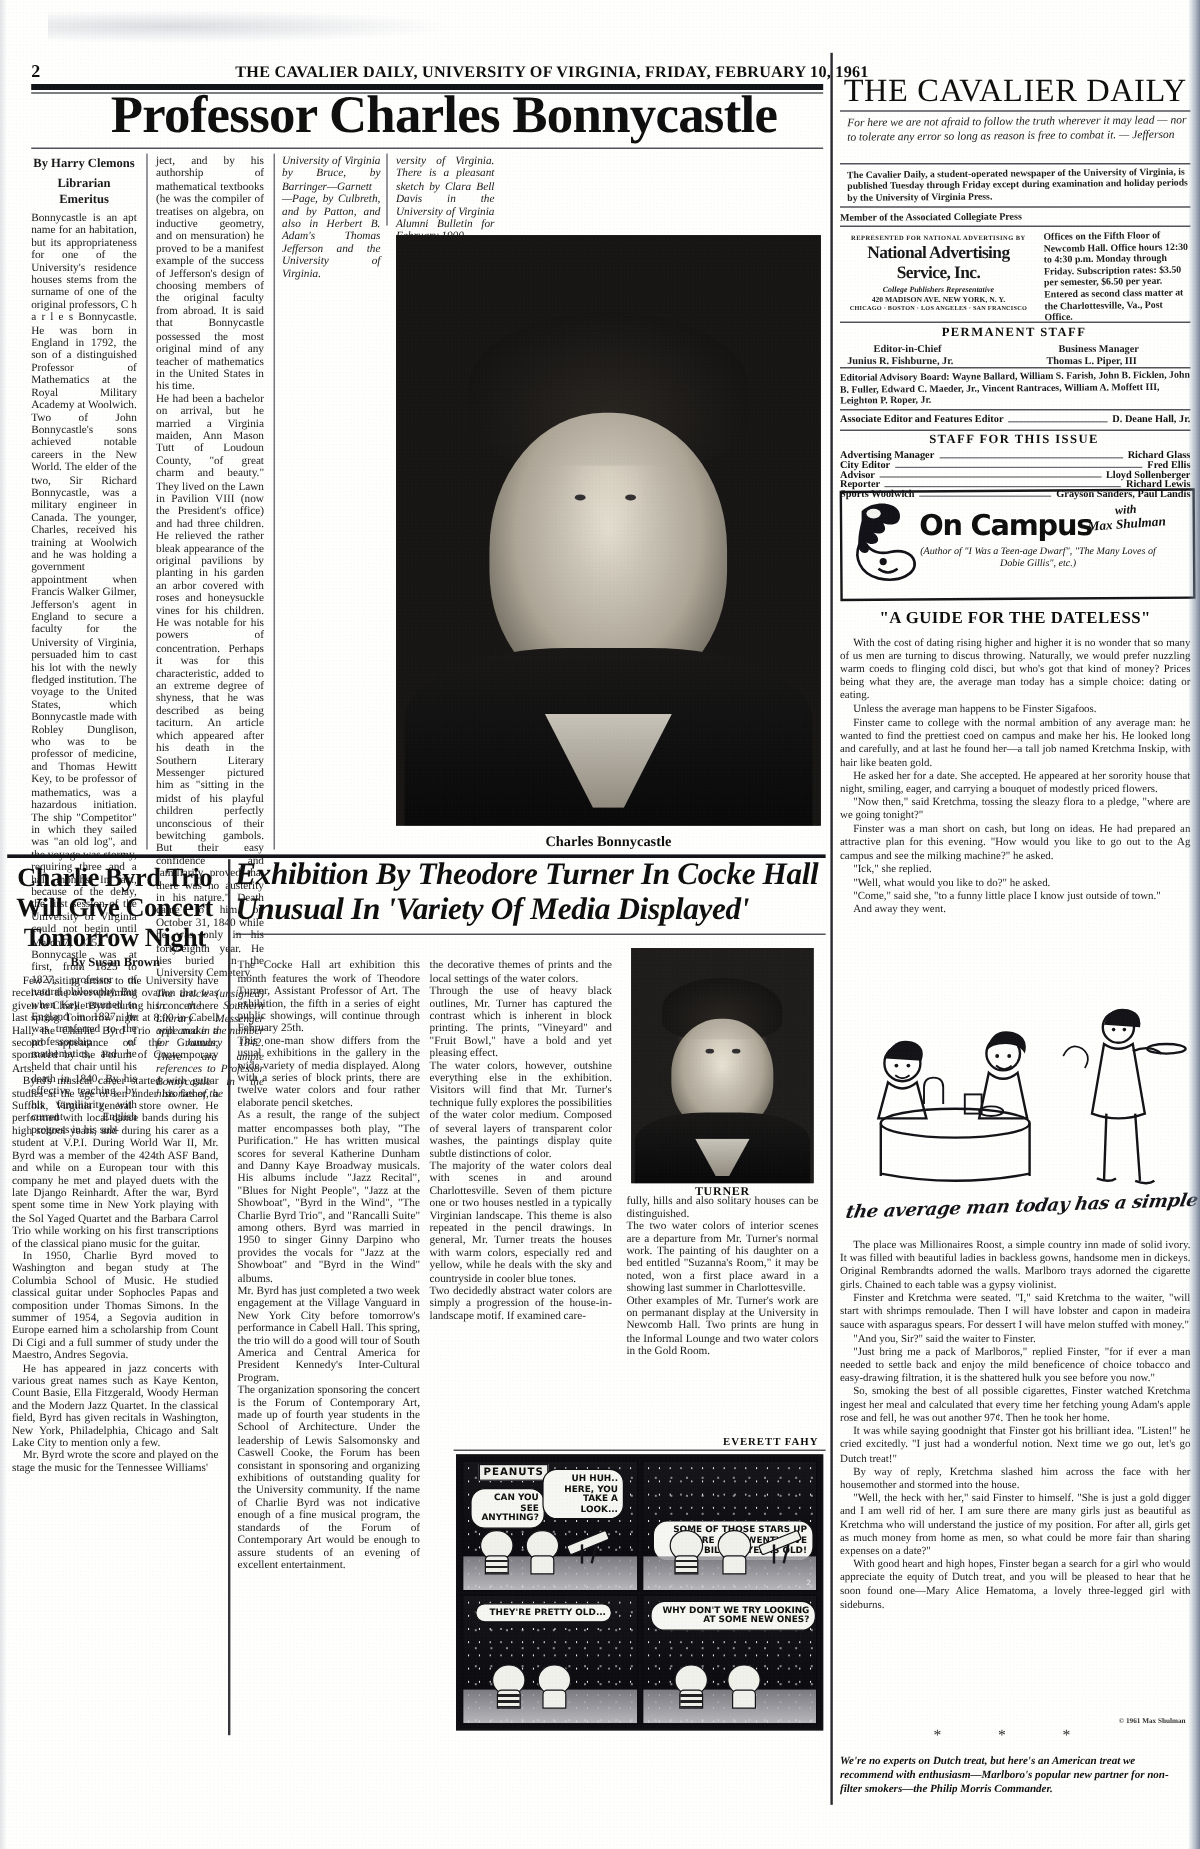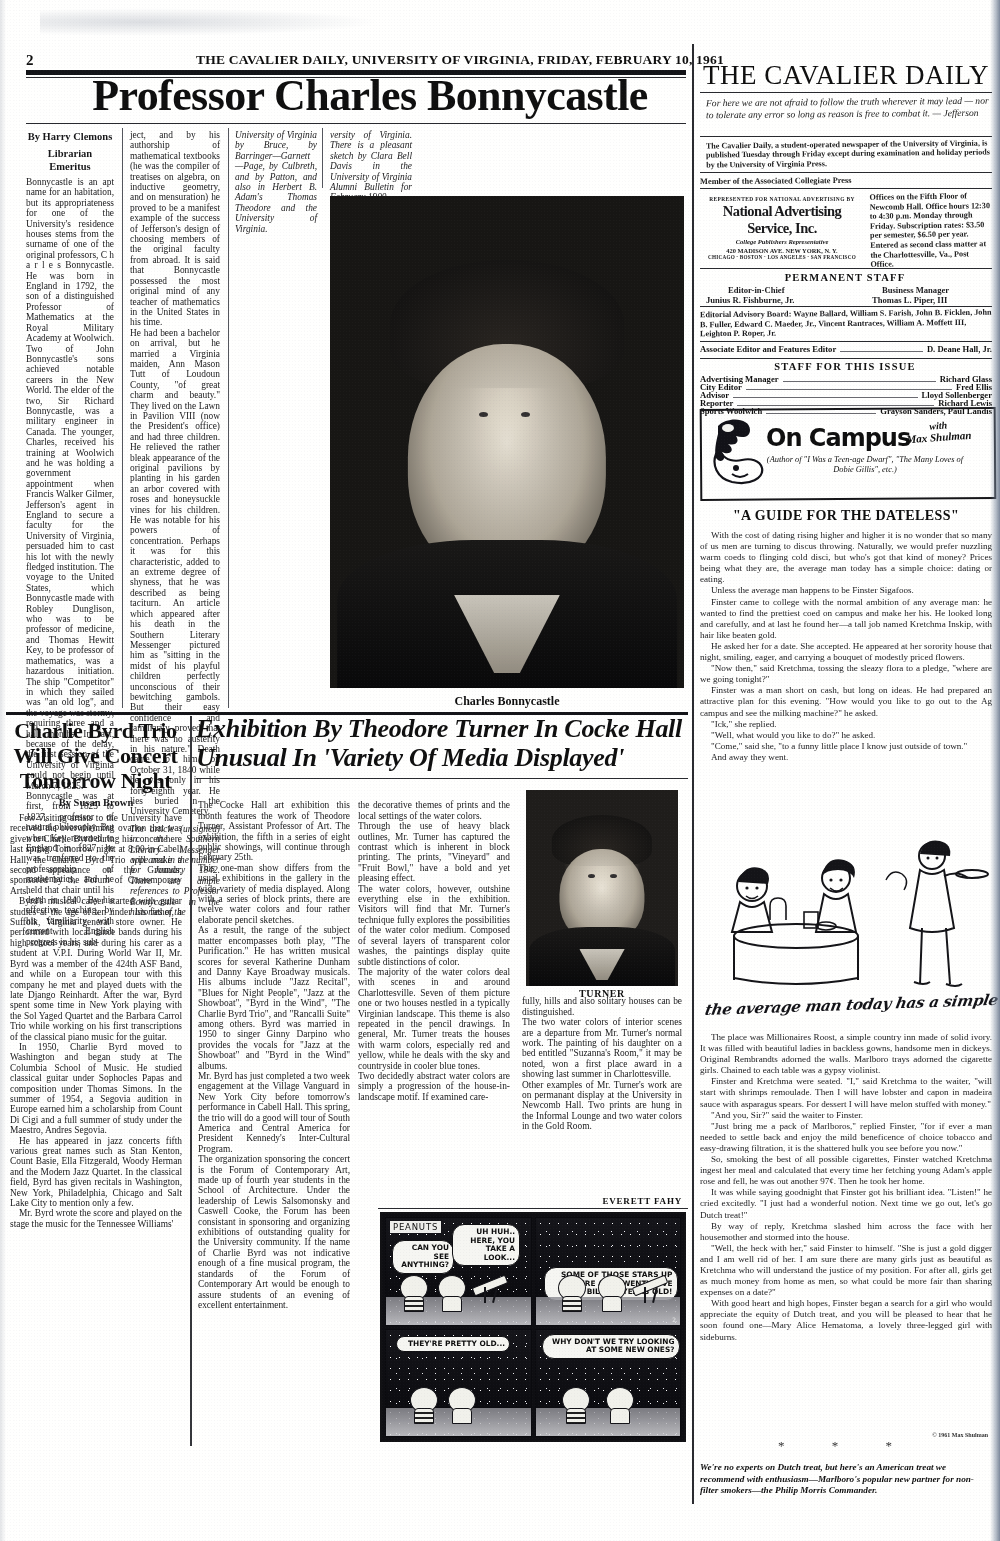--- a/index.html
+++ b/index.html
@@ -284,24 +284,24 @@
   .balloon {
     position:absolute;
     background:#f4f4f0; color:#111;
     border:1.6px solid #121215;
     border-radius:12px;
     font-family:"DejaVu Sans", sans-serif;
     font-weight:bold; font-size:7.4px; line-height:8.6px;
     padding:3px 4px; text-align:right;
   }
   .peanuts-logo {
-    position:absolute; left:3px; top:2px;
+    position:absolute; left:13px; top:2px;
     background:#ededea; color:#111;
     font-family:"DejaVu Sans", sans-serif;
-    font-weight:normal; font-size:8.5px; letter-spacing:.8px;
+    font-weight:bold; font-size:8.5px; letter-spacing:.8px;
     padding:1px 3px; border:1px solid #15151a;
   }
   .kid {
     position:absolute; bottom:18%;
     width:26px; height:30px;
   }
   .kid .headc {
     position:absolute; left:0; top:0; width:26px; height:24px;
     border-radius:50%;
     background:#efefe9; border:1.6px solid #15151a;
@@ -364,21 +364,21 @@
 
   <div class="col" style="left:130px; top:130px; width:90px; height:580px;">
     <div style="white-space:pre-line;">ject, and by his authorship of mathematical textbooks (he was the compiler of treatises on algebra, on inductive geometry, and on mensuration) he proved to be a manifest example of the success of Jefferson's design of choosing members of the original faculty from abroad. It is said that Bonnycastle possessed the most original mind of any teacher of mathematics in the United States in his time.
 He had been a bachelor on arrival, but he married a Virginia maiden, Ann Mason Tutt of Loudoun County, "of great charm and beauty." They lived on the Lawn in Pavilion VIII (now the President's office) and had three children. He relieved the rather bleak appearance of the original pavilions by planting in his garden an arbor covered with roses and honeysuckle vines for his children. He was notable for his powers of concentration. Perhaps it was for this characteristic, added to an extreme degree of shyness, that he was described as being taciturn. An article which appeared after his death in the Southern Literary Messenger pictured him as "sitting in the midst of his playful children perfectly unconscious of their bewitching gambols. But their easy confidence and familiarity proved that there was no austerity in his nature." Death came to him on October 31, 1840 while he was only in his forty-eighth year. He lies buried in the University Cemetery.</div>
     <div class="ital" style="margin-top:7px;">The article (unsigned) in the Southern Literary Messenger appeared in the number for January 1842. There are ample references to Professor Bonnycastle in the histories of the</div>
   </div>
 
   <div class="vrule" style="left:228px; top:128px; height:580px;"></div>
 
   <div class="col ital" style="left:235px; top:130px; width:82px;">
-    <div>University of Virginia by Bruce, by Barringer—Garnett—Page, by Culbreth, and by Patton, and also in Herbert B. Adam's Thomas Theodore and the University of Virginia.</div>
+    <div>University of Virginia by Bruce, by Barringer—Garnett—Page, by Culbreth, and by Patton, and also in Herbert B. Adam's Thomas Jefferson and the University of Virginia.</div>
   </div>
 
   <div class="vrule" style="left:322px; top:128px; height:60px;"></div>
 
   <div class="col ital" style="left:330px; top:130px; width:82px;">
     <div>versity of Virginia. There is a pleasant sketch by Clara Bell Davis in the University of Virginia Alumni Bulletin for February 1900.</div>
   </div>
 
   <div class="photo bonny" style="left:330px; top:196px; width:354px; height:492px;">
     <div class="photo-hair"></div>
@@ -391,21 +391,21 @@
   <div class="caption" style="left:330px; top:694px; width:354px;">Charles Bonnycastle</div>
 
   <div class="rule-thick" style="left:6px; top:712px; width:682px; height:3px;"></div>
 
   <div class="head-left">Charlie Byrd Trio Will Give Concert Tomorrow Night</div>
   <div class="col" style="left:10px; top:796px; width:172px; height:650px;">
     <div class="byline">By Susan Brown</div>
     <p>Few visiting artists to the University have received the overwhelming ovation that was given to Charlie Byrd during his concert here last spring. Tomorrow night at 8:00 in Cabell Hall, the Charlie Byrd Trio will make a second appearance on the Grounds, sponsored by the Forum of Contemporary Arts.</p>
     <p>Byrd's musical career started with guitar studies at the age of ten under his father, a Suffolk, Virginia general store owner. He performed with local dance bands during his high school years, and during his carer as a student at V.P.I. During World War II, Mr. Byrd was a member of the 424th ASF Band, and while on a European tour with this company he met and played duets with the late Django Reinhardt. After the war, Byrd spent some time in New York playing with the Sol Yaged Quartet and the Barbara Carrol Trio while working on his first transcriptions of the classical piano music for the guitar.</p>
     <p>In 1950, Charlie Byrd moved to Washington and began study at The Columbia School of Music. He studied classical guitar under Sophocles Papas and composition under Thomas Simons. In the summer of 1954, a Segovia audition in Europe earned him a scholarship from Count Di Cigi and a full summer of study under the Maestro, Andres Segovia.</p>
-    <p>He has appeared in jazz concerts fifth various great names such as Stan Kenton, Count Basie, Ella Fitzgerald, Woody Herman and the Modern Jazz Quartet. In the classical field, Byrd has given recitals in Washington, New York, Philadelphia, Chicago and Salt Lake City to mention only a few.</p>
+    <p>He has appeared in jazz concerts with various great names such as Kaye Kenton, Count Basie, Ella Fitzgerald, Woody Herman and the Modern Jazz Quartet. In the classical field, Byrd has given recitals in Washington, New York, Philadelphia, Chicago and Salt Lake City to mention only a few.</p>
     <p>Mr. Byrd wrote the score and played on the stage the music for the Tennessee Williams'</p>
   </div>
 
   <div class="vrule" style="left:190px; top:716px; height:730px; width:2px; background:#35363b;"></div>
 
   <div class="head-exhib">
     <div>Exhibition By Theodore Turner In Cocke Hall</div>
     <div>Unusual In 'Variety Of Media Displayed'</div>
   </div>
   <div class="rule-thin" style="left:196px; top:778px; width:492px;"></div>

